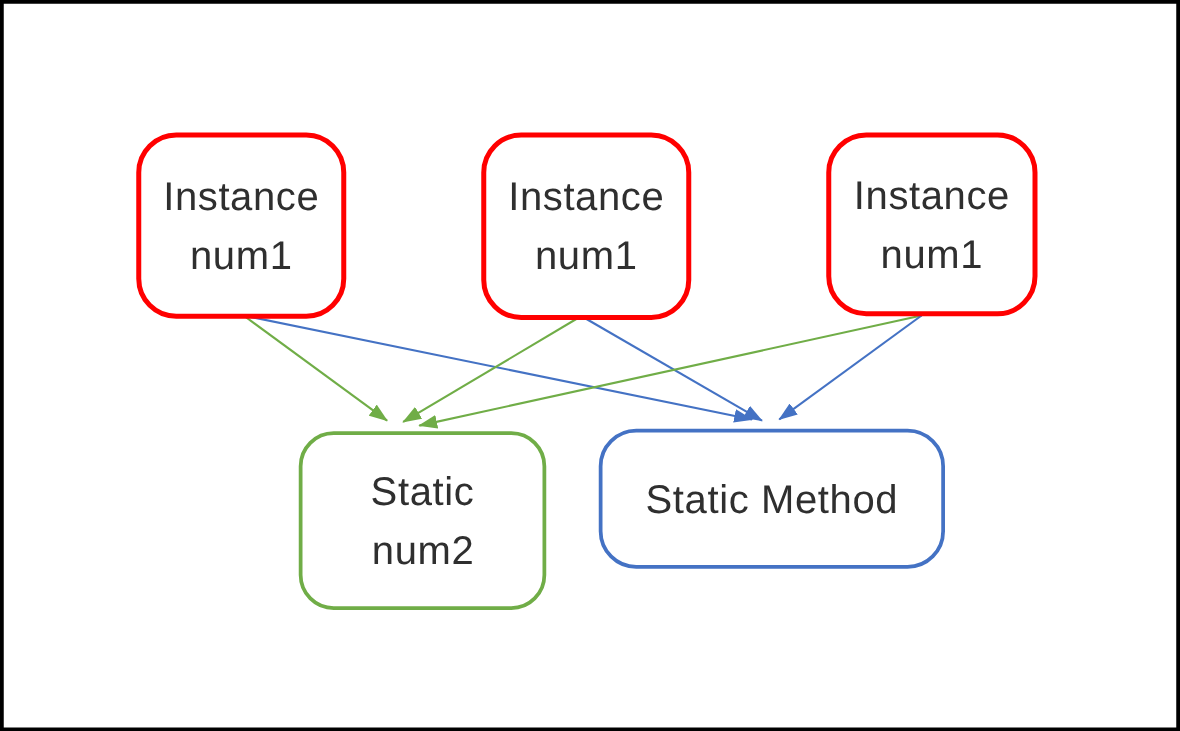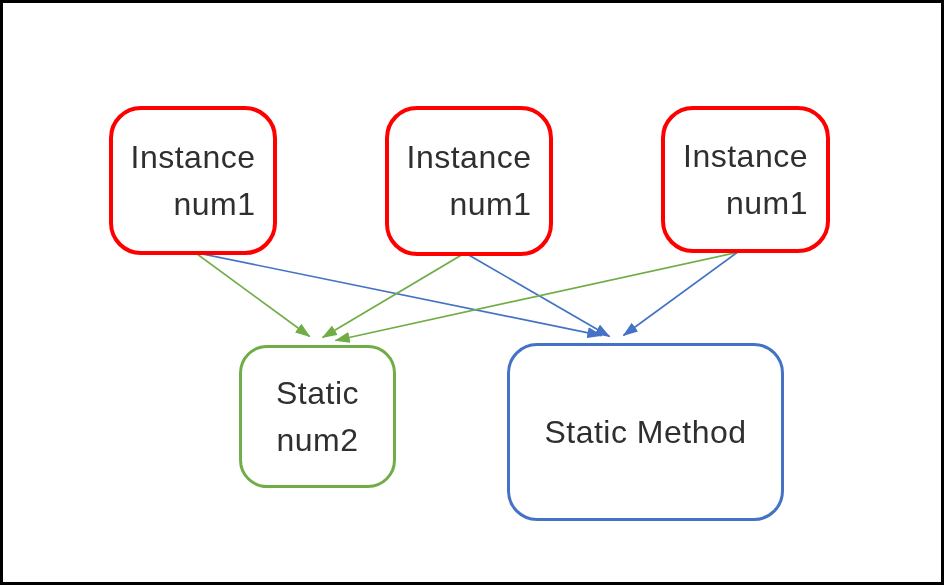--- a/index.html
+++ b/index.html
@@ -32,28 +32,28 @@
     display: flex;
     align-items: center;
     justify-content: center;
     text-align: center;
     color: #2f2f2f;
     font-size: 32px;
     line-height: 47px;
     letter-spacing: 0.5px;
   }
   .node .label span { display: block; }
-  .node-red   { border: 4px solid #ff0000; border-radius: 32px; text-align: right; }
+  .node-red   { border: 4px solid #ff0000; border-radius: 32px; }
   .node-green { border: 3px solid #70ad47; border-radius: 28px; }
   .node-blue  { border: 3px solid #4472c4; border-radius: 30px; }
   .n1 { left: 106px; top: 103px; width: 168px; height: 149px; }
   .n2 { left: 382px; top: 103px; width: 168px; height: 150px; }
   .n3 { left: 658px; top: 103px; width: 169px; height: 147px; }
-  .ng { left: 236px; top: 342px; width: 157px; height: 143px; }
-  .nb { left: 504px; top: 340px; width: 277px; height: 178px; }
+  .ng { left: 236px; top: 342px; width: 198px; height: 143px; text-align: right; }
+  .nb { left: 476px; top: 340px; width: 277px; height: 112px; }
 </style>
 </head>
 <body>
 
 <div class="frame">
 
   <svg class="edges" viewBox="0 0 944 585" xmlns="http://www.w3.org/2000/svg">
     <defs>
         <marker id="arrow-0" markerWidth="9" markerHeight="6.5" refX="8.5" refY="3.25" orient="auto">
           <path d="M0,0 L9,3.25 L0,6.5 Z" fill="#70ad47"></path>

